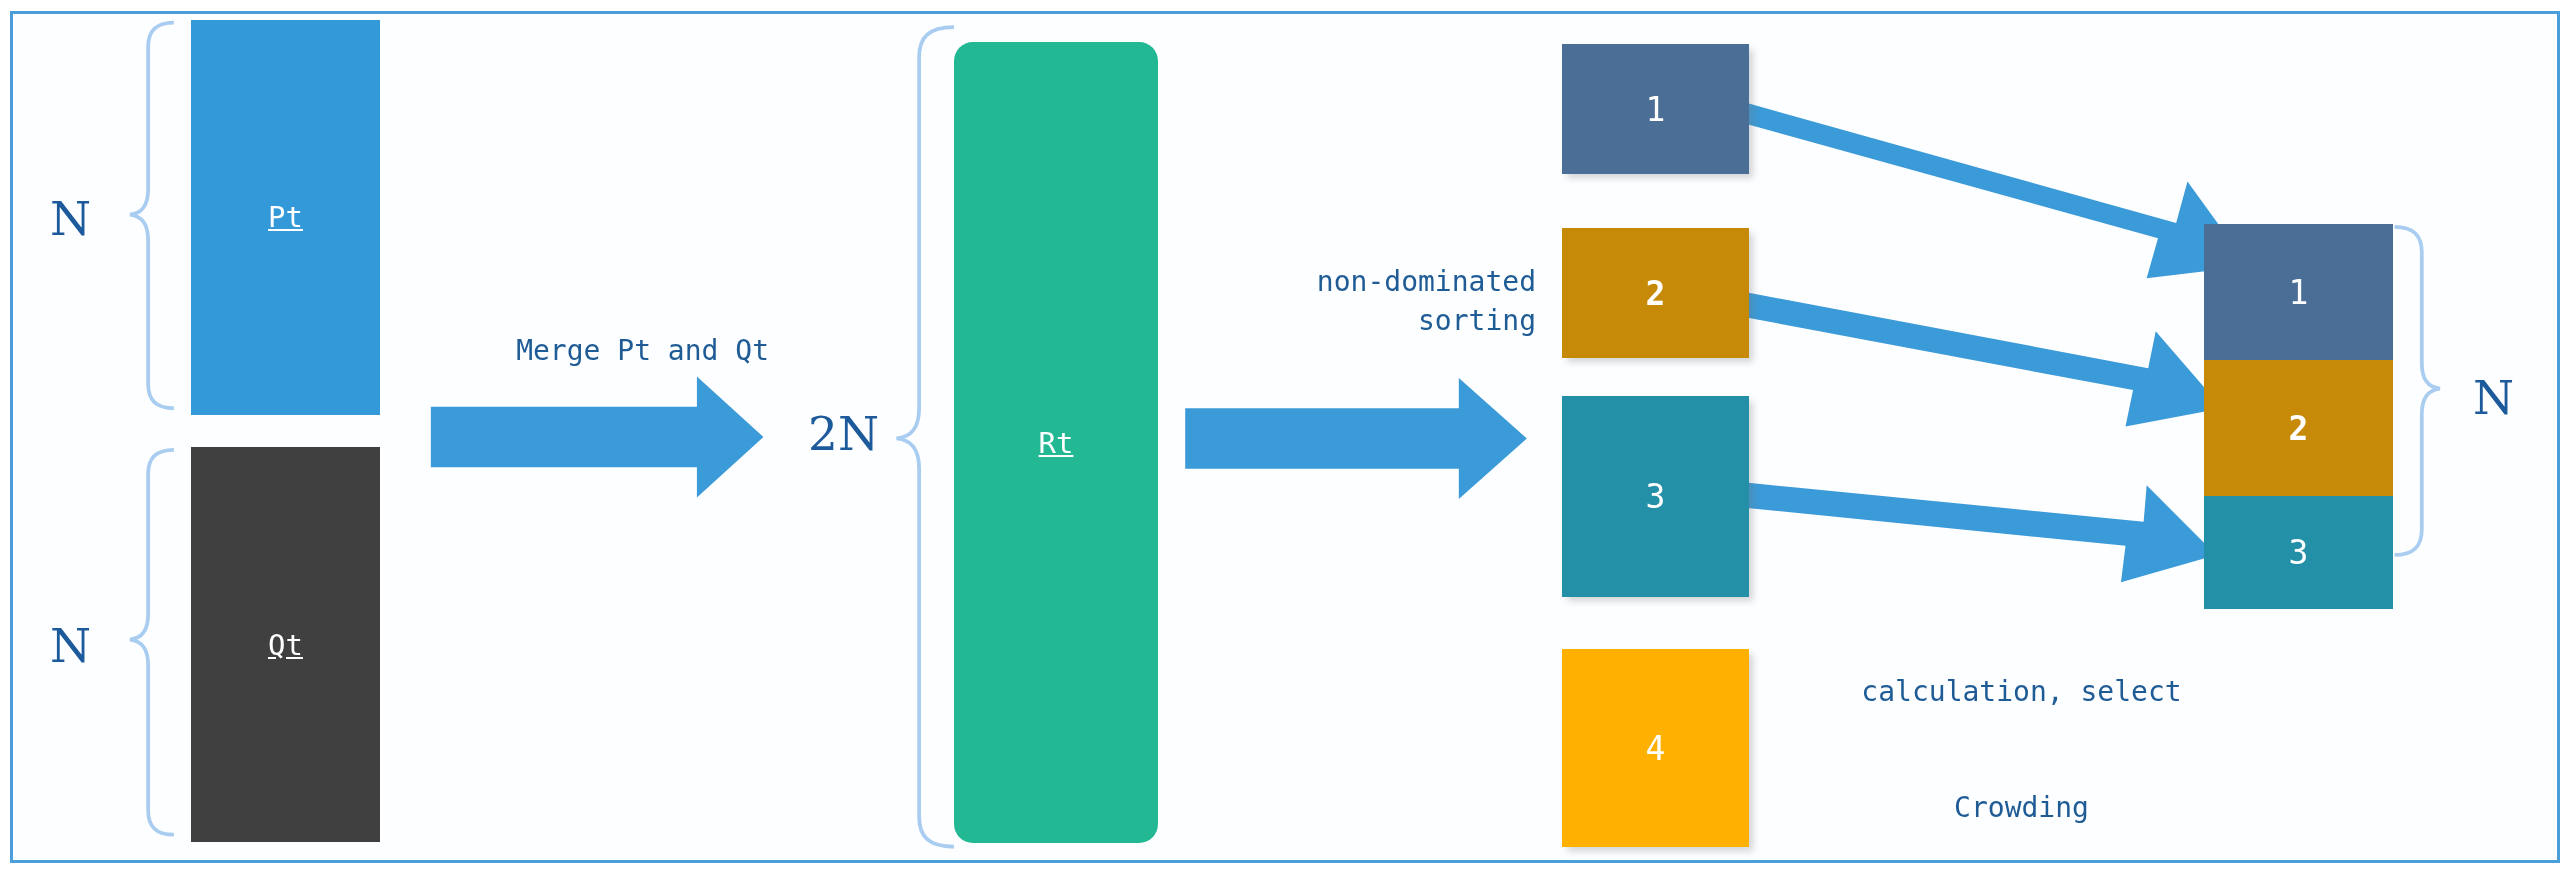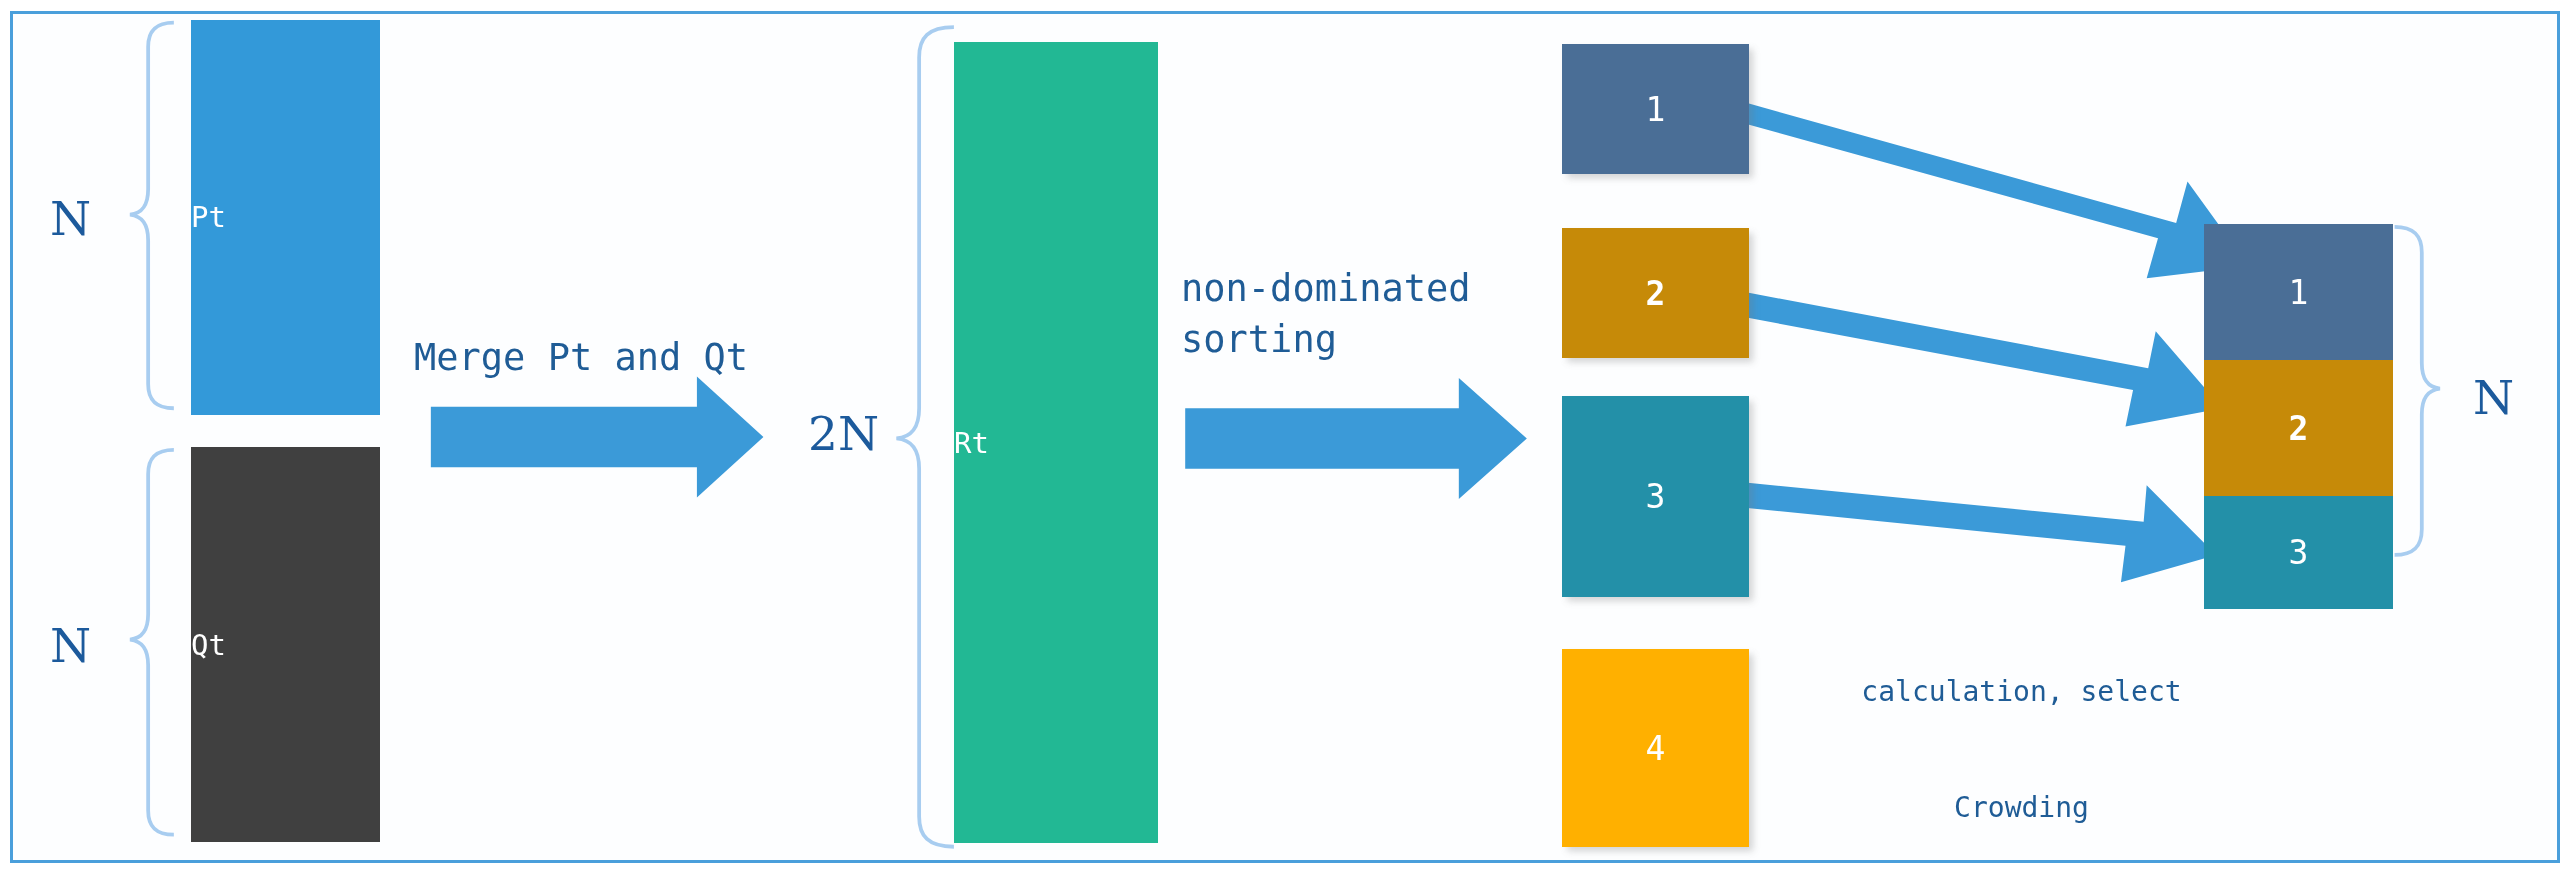--- a/index.html
+++ b/index.html
@@ -7,25 +7,25 @@
   #stage{position:relative;width:2576px;height:880px;background:#ffffff;}
 
   
   .frame{position:absolute;left:9.8px;top:10.6px;width:2550px;height:852px;
          border:3.8px solid #4a9fdb;background:#fdfeff;box-sizing:border-box;}
 
   
   .node{position:absolute;box-sizing:border-box;}
 
   
-  .block{display:flex;align-items:center;
-         color:#ffffff;font-family:"DejaVu Sans Mono",monospace;}
+  .block{display:flex;align-items:center;justify-content:center;
+         color:#ffffff;font-family:"DejaVu Sans Mono",monospace;text-decoration:underline;}
   .block.pt{background:#3399d9;font-size:29px;}
   .block.qt{background:#404040;font-size:29px;}
-  .block.rt{background:#22b894;font-size:29px;}
+  .block.rt{background:#22b894;font-size:29px;border-radius:19px;}
 
   
   .rankbox{display:flex;align-items:center;justify-content:center;color:#ffffff;
            font-size:33px;font-family:"DejaVu Sans Mono",monospace;
            box-shadow:4.5px 5.3px 6.8px rgba(120,120,120,.30);}
   .rankbox.c1{background:#4a6e96;}
   .rankbox.c2{background:#c68a08;font-weight:bold;}
   .rankbox.c3{background:#2390a8;}
   .rankbox.c4{background:#ffb000;}
 
@@ -33,21 +33,21 @@
   .resbox{display:flex;align-items:center;justify-content:center;color:#ffffff;
           font-size:33px;font-family:"DejaVu Sans Mono",monospace;}
   .resbox.c1{background:#4a6e96;}
   .resbox.c2{background:#c68a08;font-weight:bold;}
   .resbox.c3{background:#2390a8;}
 
   
   .label{position:absolute;color:#1f5c96;font-family:"DejaVu Sans Mono",monospace;
          white-space:pre;line-height:1.38;}
   .label.big{font-family:"DejaVu Serif",serif;font-size:47px;color:#1c5a9c;}
-  .label.step{font-size:37px;text-align:left;}
+  .label.step{font-size:28px;text-align:right;}
   .label.caption{font-size:28px;text-align:center;}
 
   svg.overlay{position:absolute;left:0;top:0;width:2576px;height:880px;
               pointer-events:none;overflow:visible;}
 </style>
 </head>
 <body>
 
 <div id="stage">
   <div class="frame"></div>

